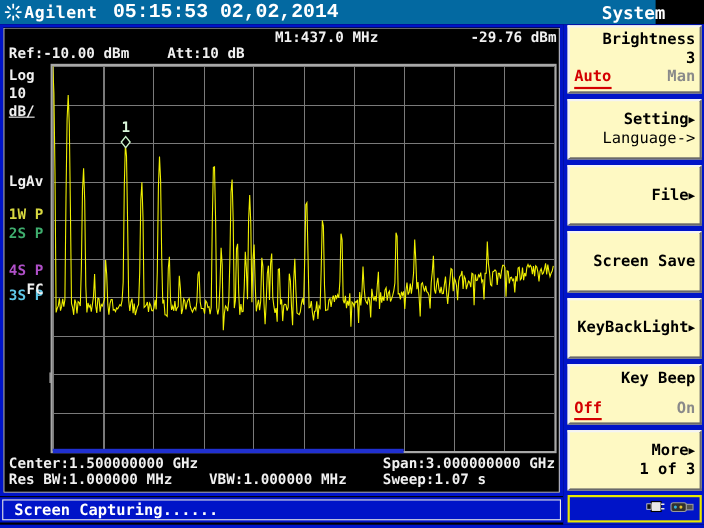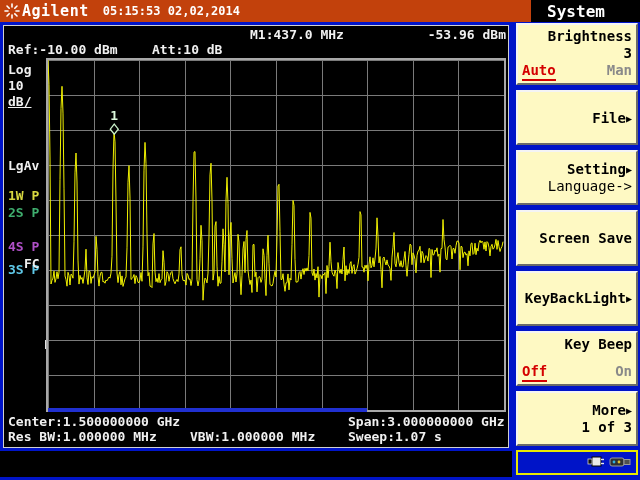--- a/index.html
+++ b/index.html
@@ -3,24 +3,24 @@
 <meta charset="utf-8">
 <style>
   * { margin:0; padding:0; box-sizing:border-box; }
   html,body { background:#000; }
   #screen {
     position:relative; width:640px; height:480px; background:#000;
     font-family:"DejaVu Sans Mono", monospace; font-weight:bold; font-size:13px;
     color:#f0f0f0; overflow:hidden;
   }
   
-  .titlebar { position:absolute; left:0; top:0; width:531px; height:22px;
-    background:#c2410c; display:flex; align-items:center; }
+  .titlebar { position:absolute; left:0; top:0; width:596px; height:22px;
+    background:#0369a1; display:flex; align-items:center; }
   .brand { margin-left:22px; font-size:15px; color:#fff; letter-spacing:0.5px; }
-  .clock { margin-left:14px; font-size:12px; color:#fff; }
+  .clock { margin-left:14px; font-size:18px; color:#fff;font-family:Liberation Mono, monospace; }
   .system-title { position:absolute; left:512px; top:2px; width:128px;
     text-align:center; font-size:16px; color:#fff; }
   .logo { position:absolute; left:4px; top:3px; }
   
   .main-window { position:absolute; left:0; top:22px; width:512px; height:429px;
     background:#000; border:3px solid #0014c8;
     box-shadow: inset 0 0 0 1px #d0d0d0; }
   .ann { position:absolute; white-space:pre; color:#f0f0f0; }
   
   .plot-frame { position:absolute; left:46px; top:58px; width:460px; height:354px;
@@ -81,21 +81,21 @@
       </svg>
     </span>
     <span class="brand">Agilent</span>
     <span class="clock">05:15:53 02,02,2014</span>
     <span class="system-title">System</span>
   </div>
 
   <div class="main-window"></div>
 
   <div class="ann" style="left:250px; top:27px;">M1:437.0 MHz</div>
-  <div class="ann" style="left:420px; top:27px; width:86px; text-align:right;">-53.96 dBm</div>
+  <div class="ann" style="left:420px; top:27px; width:86px; text-align:right;">-29.76 dBm</div>
   <div class="ann" style="left:8px; top:42px;">Ref:-10.00 dBm</div>
   <div class="ann" style="left:152px; top:42px;">Att:10 dB</div>
 
   <div class="ann" style="left:8px; top:62px;">Log</div>
   <div class="ann" style="left:8px; top:78px;">10</div>
   <div class="ann" style="left:8px; top:94px;text-decoration:underline;">dB/</div>
   <div class="ann" style="left:8px; top:158px;">LgAv</div>
   <div class="ann t1" style="left:8px; top:188px;">1W P</div>
   <div class="ann t2" style="left:8px; top:205px;">2S P</div>
   <div class="ann t3" style="left:8px; top:222px;">3S P</div>
@@ -135,44 +135,49 @@
       </svg>
   </div>
   <div class="sweep-bar" id="sweep-bar" style="width: 319px;"></div>
 
   <div class="ann" style="left:8px;  top:414px;">Center:1.500000000 GHz</div>
   <div class="ann" style="left:348px; top:414px;">Span:3.000000000 GHz</div>
   <div class="ann" style="left:8px;  top:429px;">Res BW:1.000000 MHz</div>
   <div class="ann" style="left:190px; top:429px;">VBW:1.000000 MHz</div>
   <div class="ann" style="left:348px; top:429px;">Sweep:1.07 s</div>
 
+  <div class="status-bar">
+    <div class="status-inner">
+      <span>Screen Capturing......</span>
+    </div>
+  </div>
 
   <div class="menu-panel">
     <div class="menu-buttons">
 
       <div class="skey">
         <div class="lbl">Brightness</div>
         <div class="val">3</div>
         <div class="togglerow">
           <span class="tog-on">Auto</span>
           <span class="tog-off">Man</span>
         </div>
       </div>
 
       <div class="skey">
         <div class="mid">
+          <div class="lbl"><span>Setting</span><span class="arrow">▶</span></div>
+          <div class="val" style="font-weight:normal;">Language-&gt;</div>
+        </div>
+      </div>
+
+      <div class="skey">
+        <div class="mid">
             <div class="lbl"><span>File</span><span class="arrow">▶</span></div>
           </div>
-      </div>
-
-      <div class="skey">
-        <div class="mid">
-          <div class="lbl"><span>Setting</span><span class="arrow">▶</span></div>
-          <div class="val" style="font-weight:normal;">Language-&gt;</div>
-        </div>
       </div>
 
       <div class="skey">
         <div class="mid">
             <div class="lbl">Screen Save</div>
           </div>
       </div>
 
       <div class="skey">
         <div class="mid">

